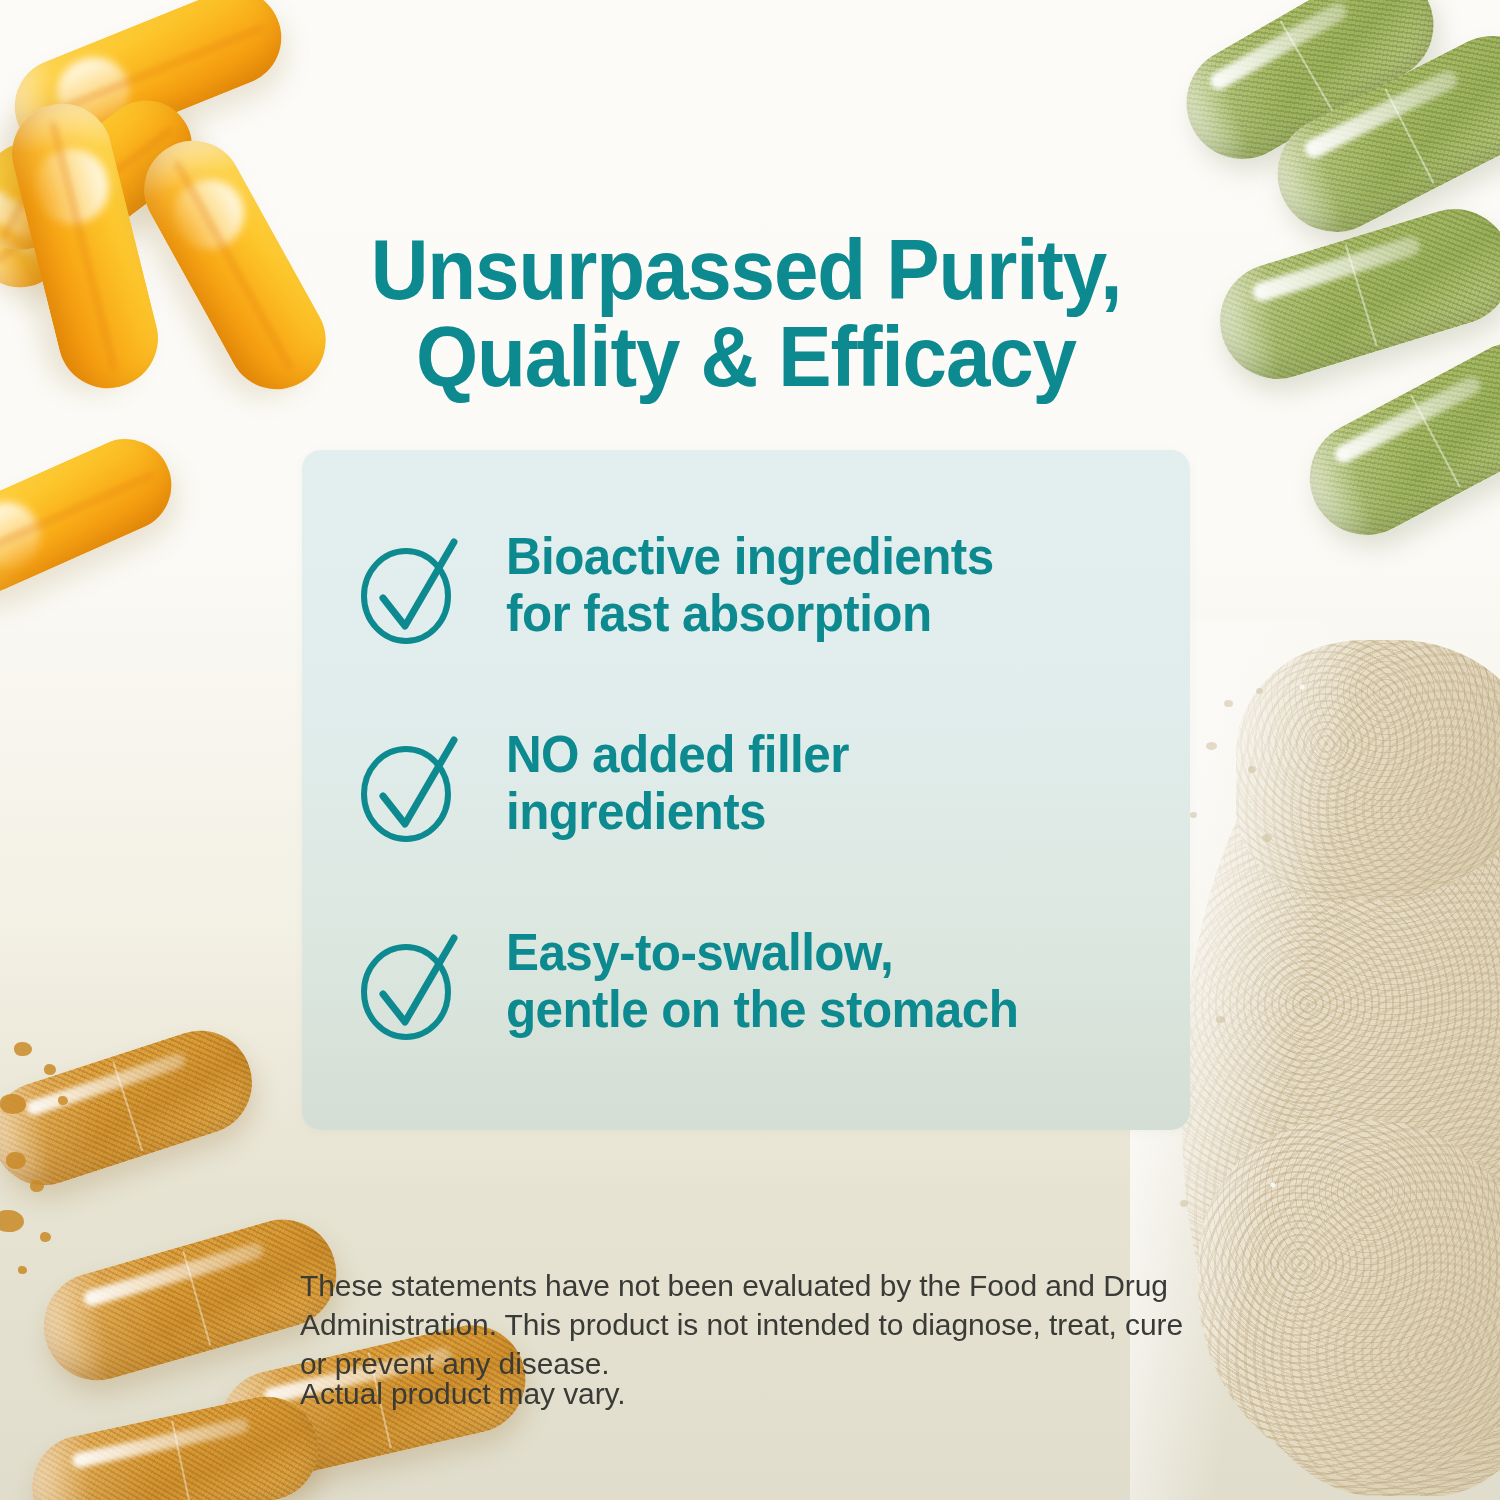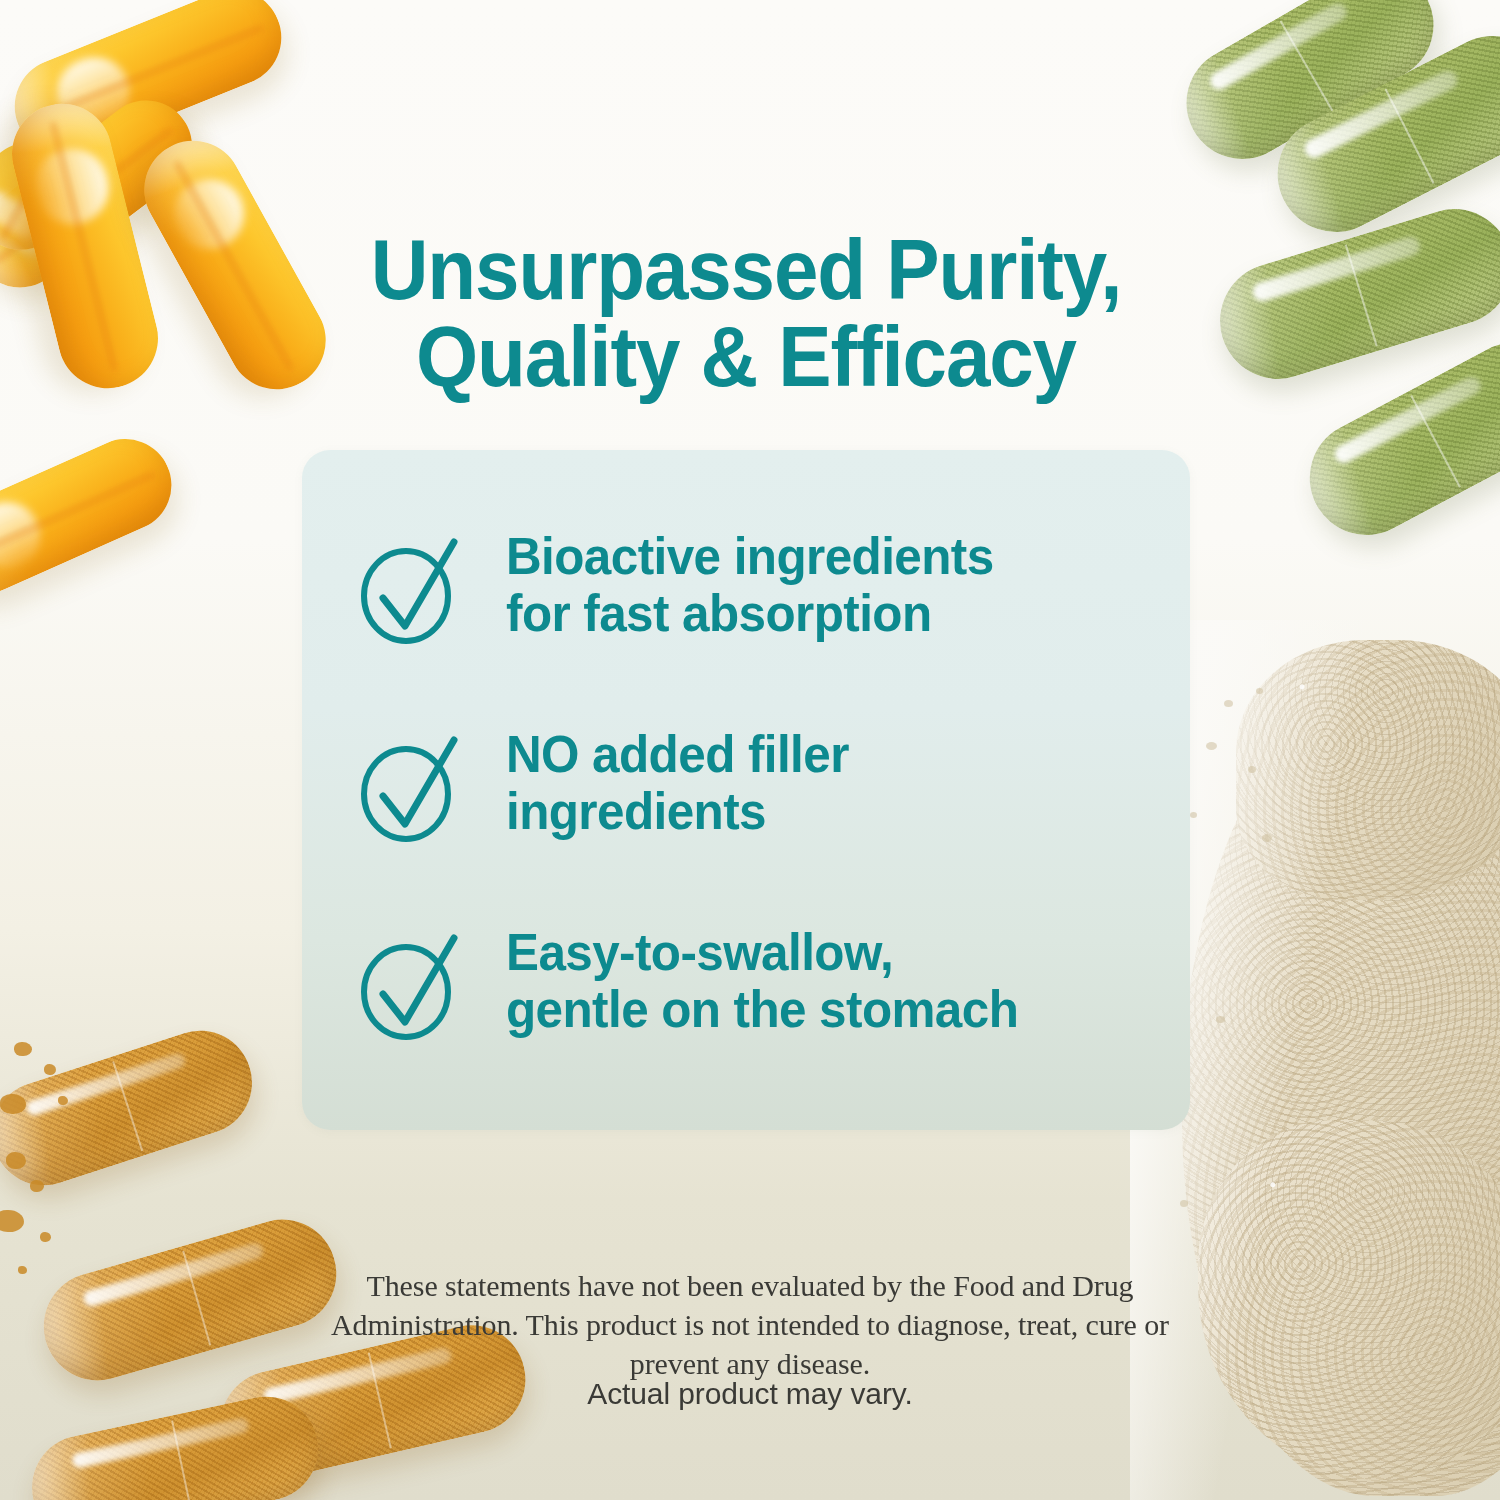--- a/index.html
+++ b/index.html
@@ -110,21 +110,21 @@
     letter-spacing:-1.2px;
     text-align:center;
     transform:scaleX(.93);
     transform-origin:center top;
     white-space:pre-line;
   }
 
   
   .card{
     position:absolute;left:302px;top:450px;width:888px;height:680px;
-    border-radius:28px;
+    border-radius:19px;
     background:linear-gradient(180deg,#e3efee 0%,#e1edec 38%,#dce7e0 72%,#d4ded4 100%);
     box-shadow:0 2px 10px rgba(120,130,120,.06);
   }
   .benefits{
     position:absolute;left:48px;top:76px;right:40px;
     display:flex;flex-direction:column;gap:78px;
   }
   .benefit{display:flex;align-items:flex-start;gap:36px;}
   .check-icon{flex:0 0 auto;width:120px;height:116px;margin-top:4px;}
   .benefit-text{
@@ -136,31 +136,30 @@
     letter-spacing:-.6px;
     transform:scaleX(.95);
     transform-origin:left top;
     white-space:pre-line;
     padding-top:2px;
   }
 
   
   .disclaimer{
     position:absolute;left:300px;top:1236px;width:900px;
-    text-align:center;
     color:#3a3a36;
-    font-family:Liberation Serif, serif;
+    font-family:Liberation Sans, sans-serif;
     font-size:30px;
     line-height:1.30;
     letter-spacing:-.1px;
     white-space:pre-line;
   }
   .note{
     position:absolute;left:300px;top:1360px;width:900px;
-    text-align:center;
+    text-align:left;
     color:#3a3a36;
     font-family:"Liberation Sans", sans-serif;
     font-size:30px;
     letter-spacing:-.1px;
     margin-top:17px;
   }
 </style>
 </head>
 <body>
 

